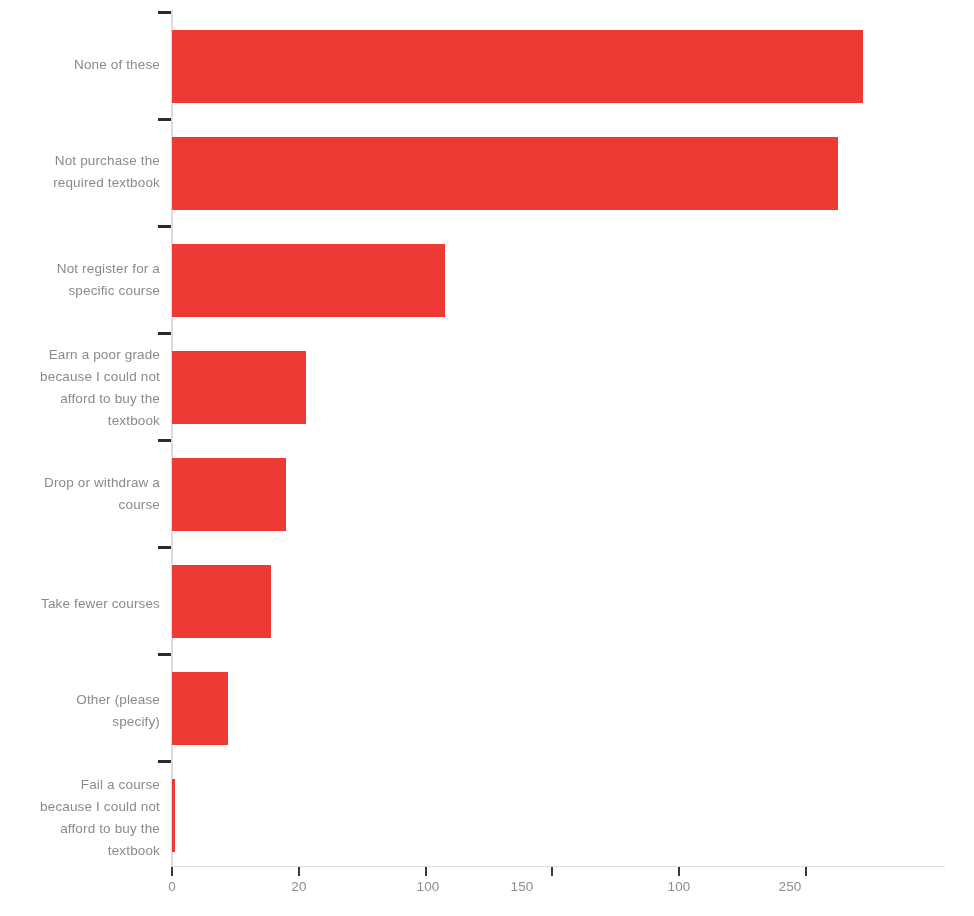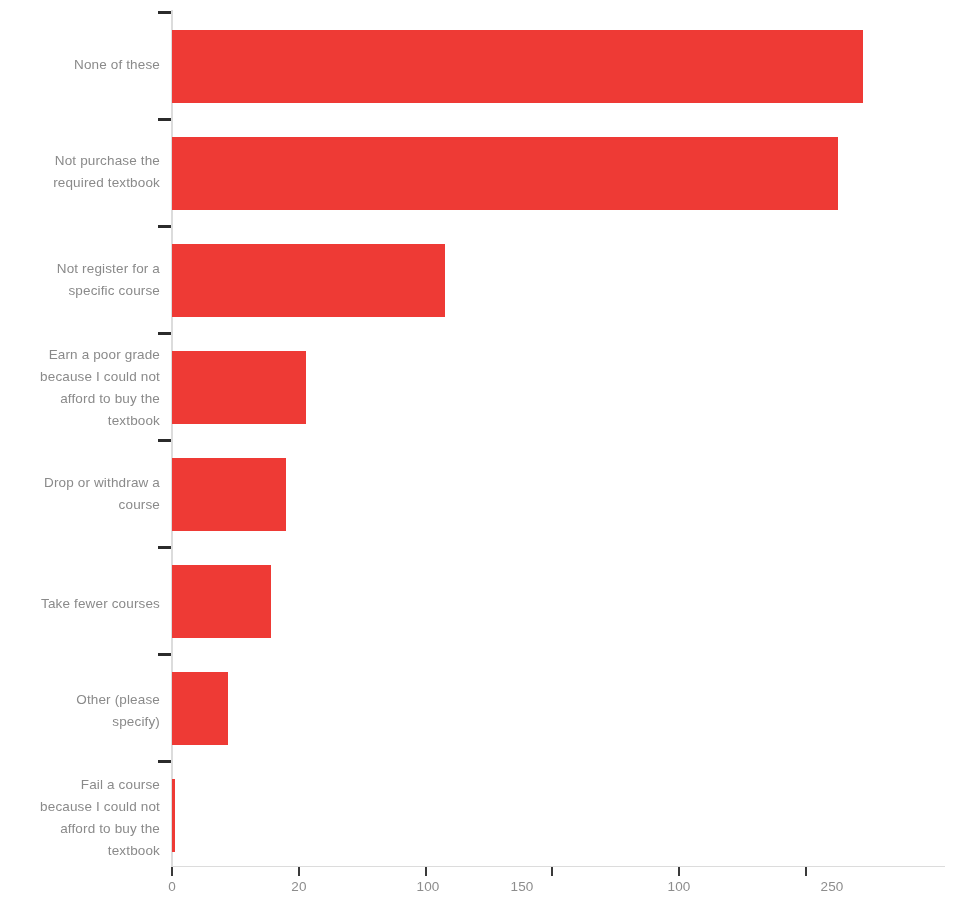--- a/index.html
+++ b/index.html
@@ -140,15 +140,15 @@
   <div class="x-tick" style="left:425px"></div>
   <div class="x-tick" style="left:551px"></div>
   <div class="x-tick" style="left:678px"></div>
   <div class="x-tick" style="left:805px"></div>
 
   <div class="x-tick-label" style="left:142px">0</div>
   <div class="x-tick-label" style="left:269px">20</div>
   <div class="x-tick-label" style="left:398px">100</div>
   <div class="x-tick-label" style="left:492px">150</div>
   <div class="x-tick-label" style="left:649px">100</div>
-  <div class="x-tick-label" style="left:802px">250</div>
+  <div class="x-tick-label" style="left:760px">250</div>
 
 </div>
 
 </body></html>

